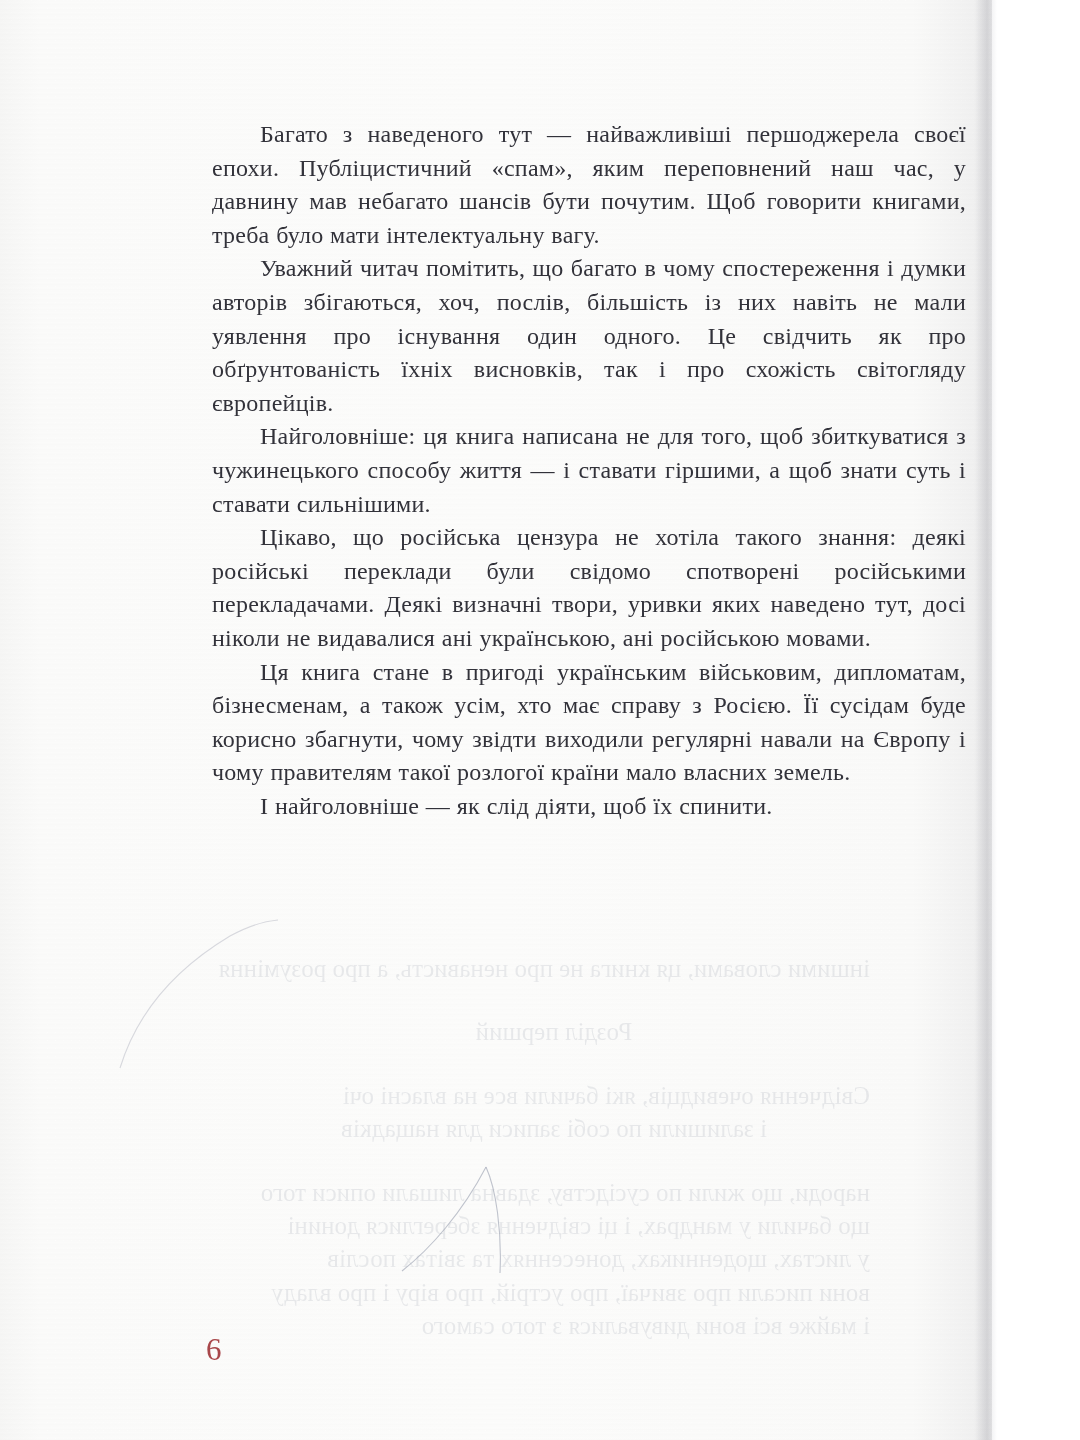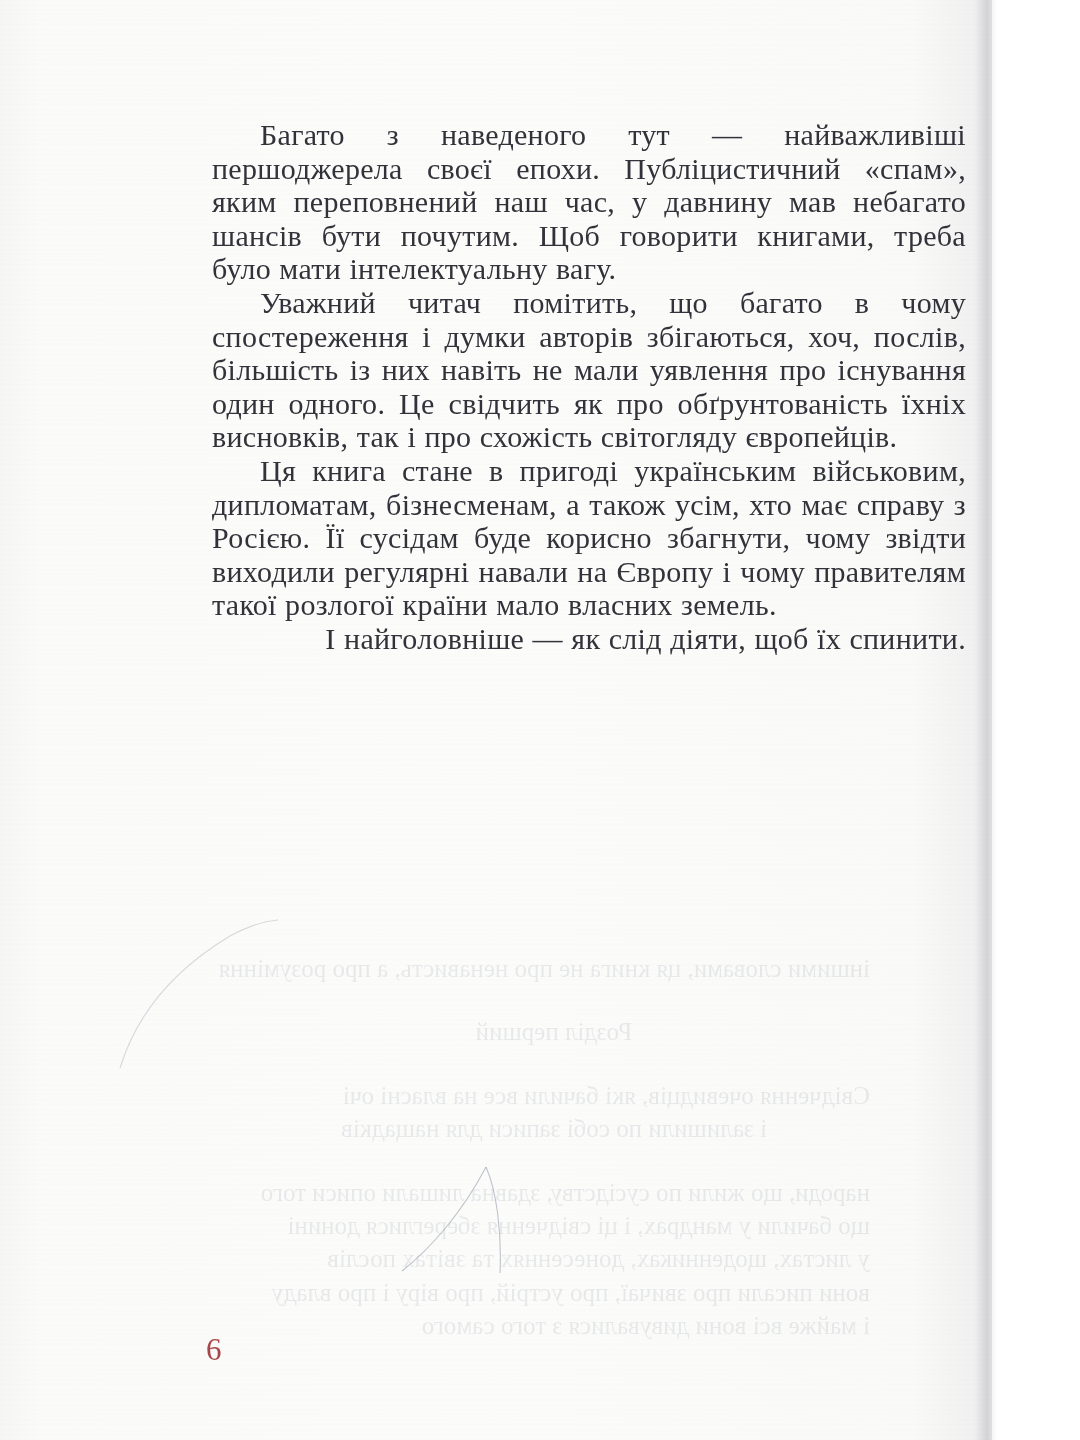--- a/index.html
+++ b/index.html
@@ -75,30 +75,30 @@
     position: absolute;
     left: 212px;
     top: 118px;
     width: 754px;
   }
 
   .para {
     margin: 0;
     text-align: justify;
     text-indent: 48px;
-    font-size: 30px;
+    font-size: 24px;
     line-height: 33.6px;
     color: #32323a;
     letter-spacing: 0.01em;
     word-spacing: 0.02em;
     hyphens: manual;
   }
 
   .para:last-child {
-    text-align: right;
+    text-align: left;
     font-family: Liberation Serif, serif;
   }
 
   
   .bleed {
     position: absolute;
     left: 198px;
     top: 952px;
     width: 712px;
     height: 320px;
@@ -169,19 +169,21 @@
   </svg>
 
   <svg class="crease crease-lower" width="140" height="130" viewBox="0 0 140 130">
     <path d="M2 126 C 30 104, 62 68, 86 22" fill="none" stroke="#9aa0b0" stroke-width="1.1" opacity="0.62"></path>
     <path d="M86 22 C 96 44, 102 86, 100 128" fill="none" stroke="#9aa0b0" stroke-width="1.1" opacity="0.62"></path>
   </svg>
 
   <div class="text-block">
     <p class="para">Багато з наведеного тут — найважливіші першоджерела своєї епохи. Публіцистичний «спам», яким переповнений наш час, у давнину мав небагато шансів бути почутим. Щоб говорити книгами, треба було мати інтелектуальну вагу.</p>
     <p class="para">Уважний читач помітить, що багато в чому спостереження і думки авторів збігаються, хоч, послів, більшість із них навіть не мали уявлення про існування один одного. Це свідчить як про обґрунтованість їхніх висновків, так і про схожість світогляду європейців.</p>
+    <p class="para">Найголовніше: ця книга написана не для того, щоб збиткуватися з чужинецького способу життя — і ставати гіршими, а щоб знати суть і ставати сильнішими.</p>
+    <p class="para">Цікаво, що російська цензура не хотіла такого знання: деякі російські переклади були свідомо спотворені російськими перекладачами. Деякі визначні твори, уривки яких наведено тут, досі ніколи не видавалися ані українською, ані російською мовами.</p>
     <p class="para">Ця книга стане в пригоді українським військовим, дипломатам, бізнесменам, а також усім, хто має справу з Росією.  Її сусідам буде корисно збагнути, чому звідти виходили регулярні навали на Європу і чому правителям такої розлогої країни мало власних земель.</p>
     <p class="para">І найголовніше — як слід діяти, щоб їх спинити.</p>
   </div>
 
   <div class="folio">6</div>
 
 </div>
 
 </body></html>

